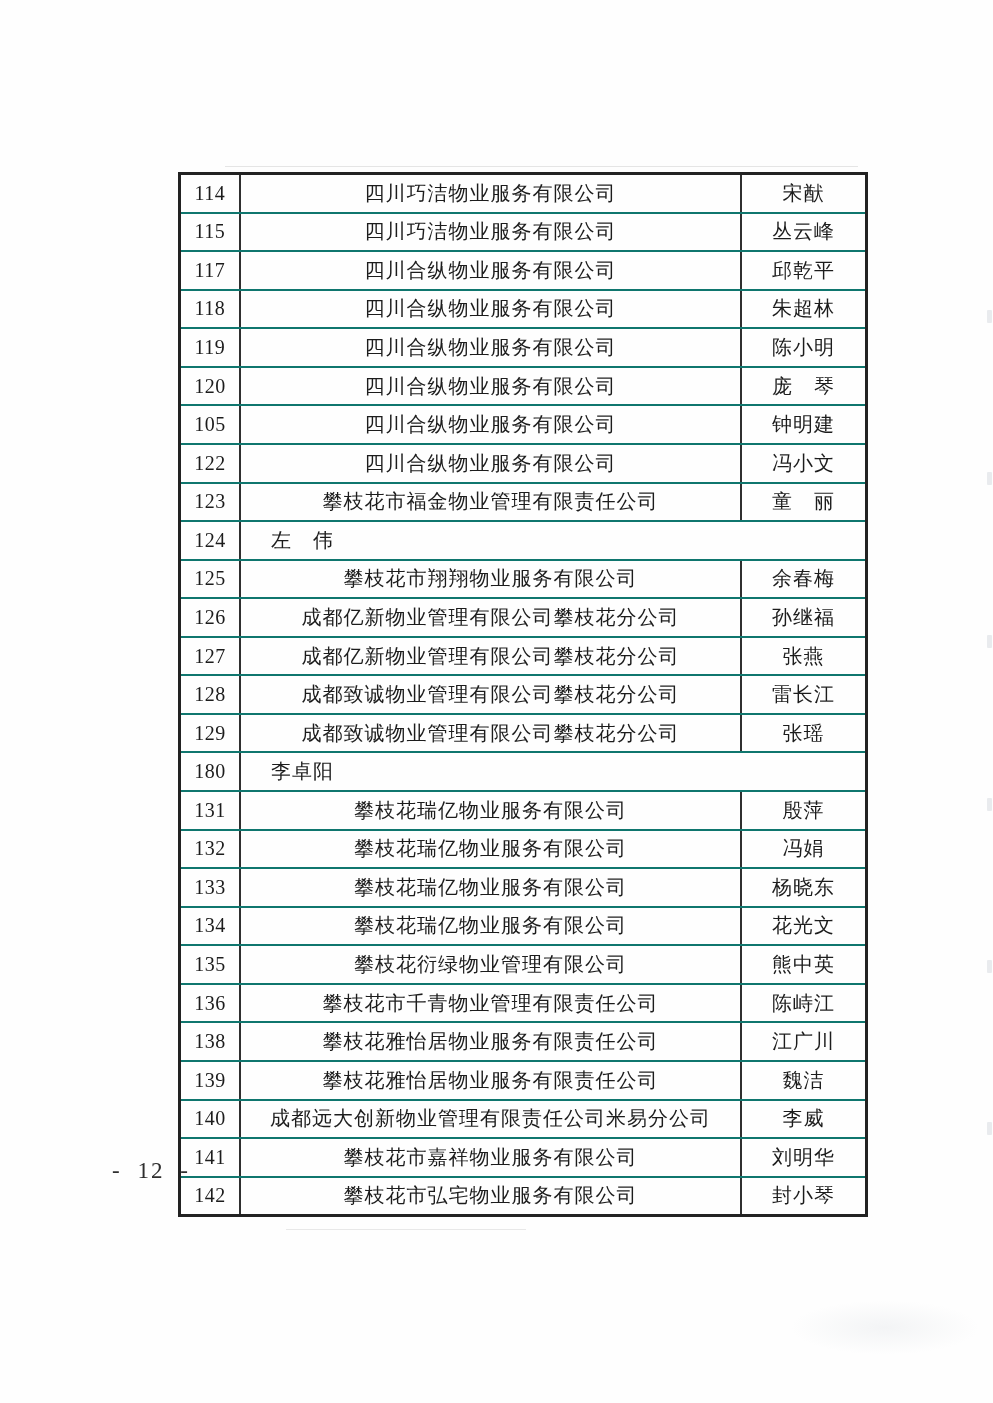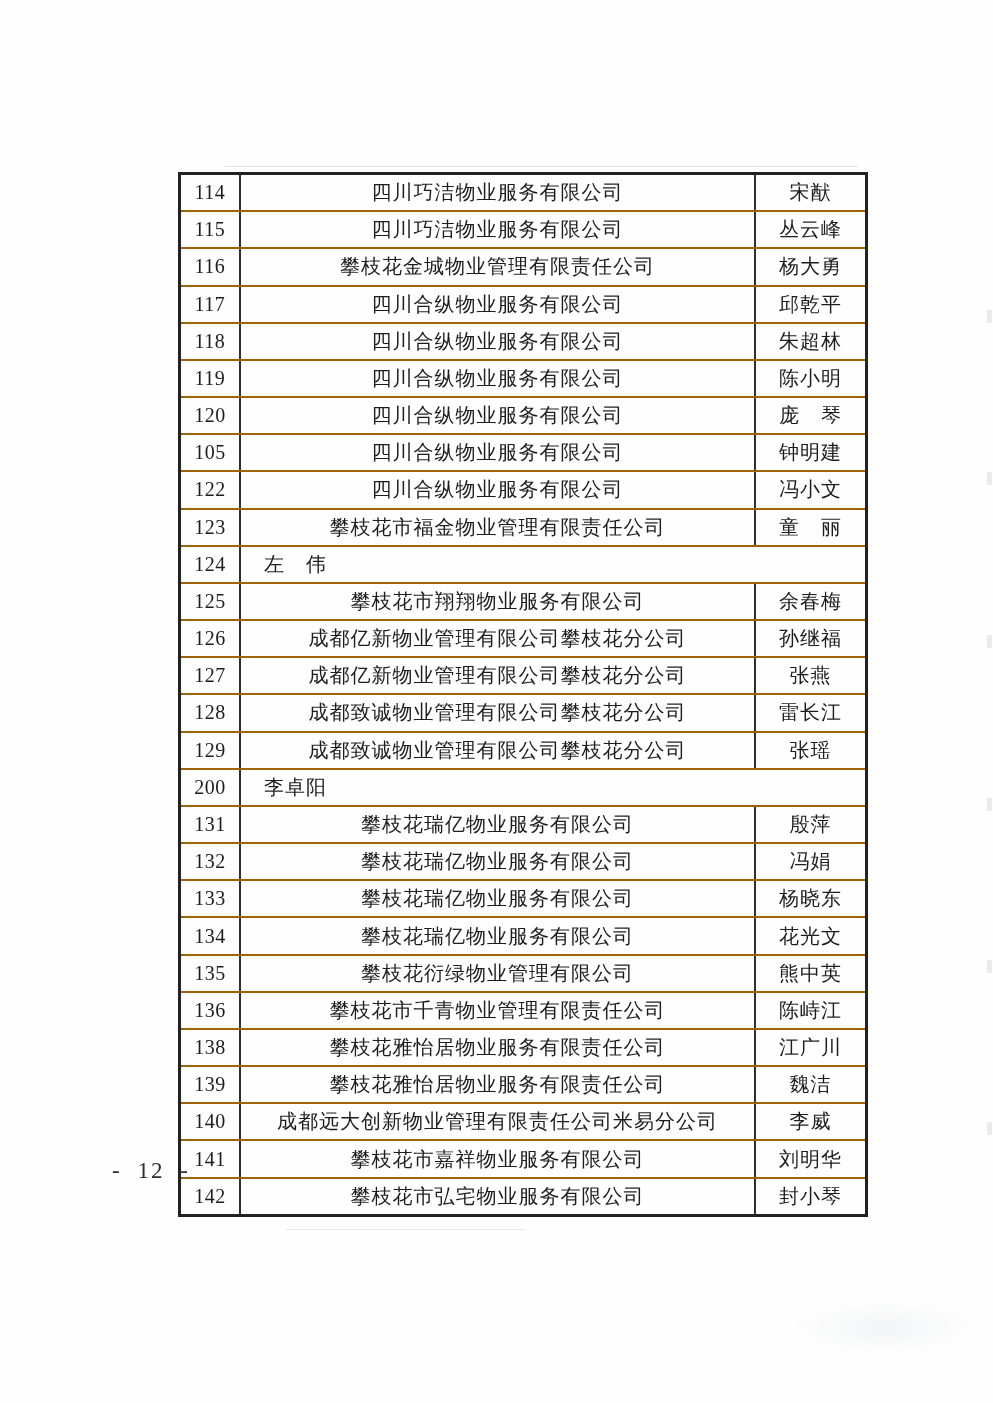--- a/index.html
+++ b/index.html
@@ -44,21 +44,21 @@
     height: 1039px;
     border: 3px solid #222222;
     display: flex;
     flex-direction: column;
     box-sizing: content-box;
     background: #fefefe;
   }
   .row {
     flex: 1;
     display: flex;
-    border-top: 2px solid #a16207;
+    border-top: 2px solid #0f766e;
     min-height: 0;
   }
   .row:first-child { border-top: none; }
   .cell {
     display: flex;
     align-items: center;
     justify-content: center;
     overflow: hidden;
     white-space: nowrap;
   }
@@ -69,21 +69,21 @@
     letter-spacing: 0.5px;
   }
   .cell-company {
     flex: 1;
     border-right: 2px solid #2f2f2f;
     font-size: 20px;
     letter-spacing: 1px;
     font-family: Liberation Serif, serif;
   }
   .cell-person {
-    width: 109px;
+    width: 123px;
     font-size: 20px;
     letter-spacing: 1px;
   }
   .page-number {
     position: absolute;
     left: 112px;
     top: 1158px;
     font-size: 23px;
     letter-spacing: 2px;
     color: #2e2e2e;
@@ -122,25 +122,20 @@
     <div class="cell cell-company">四川巧洁物业服务有限公司</div>
     <div class="cell cell-person">宋猷</div>
   </div>
 
   <div class="row">
     <div class="cell cell-no">115</div>
     <div class="cell cell-company">四川巧洁物业服务有限公司</div>
     <div class="cell cell-person">丛云峰</div>
   </div>
 
-  <div class="row">
-    <div class="cell cell-no">116</div>
-    <div class="cell cell-company">攀枝花金城物业管理有限责任公司</div>
-    <div class="cell cell-person">杨大勇</div>
-  </div>
 
   <div class="row">
     <div class="cell cell-no">117</div>
     <div class="cell cell-company">四川合纵物业服务有限公司</div>
     <div class="cell cell-person">邱乾平</div>
   </div>
 
   <div class="row">
     <div class="cell cell-no">118</div>
     <div class="cell cell-company">四川合纵物业服务有限公司</div>
@@ -206,21 +201,21 @@
     <div class="cell cell-person">雷长江</div>
   </div>
 
   <div class="row">
     <div class="cell cell-no">129</div>
     <div class="cell cell-company">成都致诚物业管理有限公司攀枝花分公司</div>
     <div class="cell cell-person">张瑶</div>
   </div>
 
   <div class="row">
-    <div class="cell cell-no">200</div>
+    <div class="cell cell-no">180</div>
     <div class="cell cell-person">李卓阳</div>
   </div>
 
   <div class="row">
     <div class="cell cell-no">131</div>
     <div class="cell cell-company">攀枝花瑞亿物业服务有限公司</div>
     <div class="cell cell-person">殷萍</div>
   </div>
 
   <div class="row">

